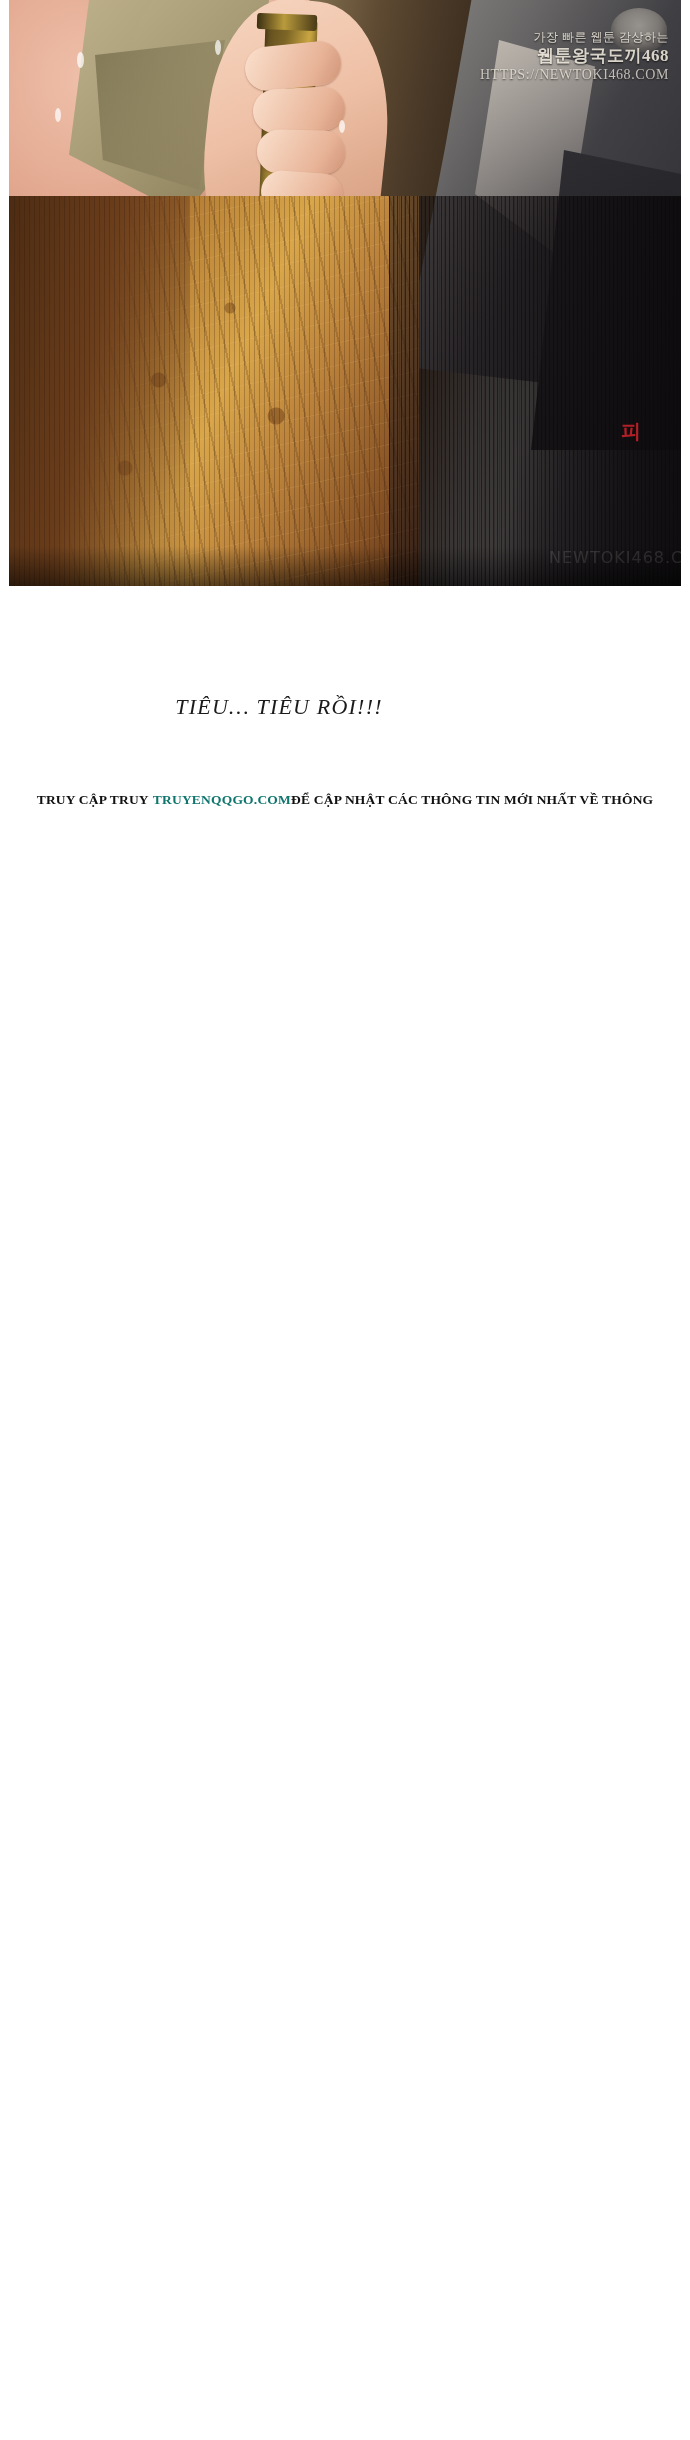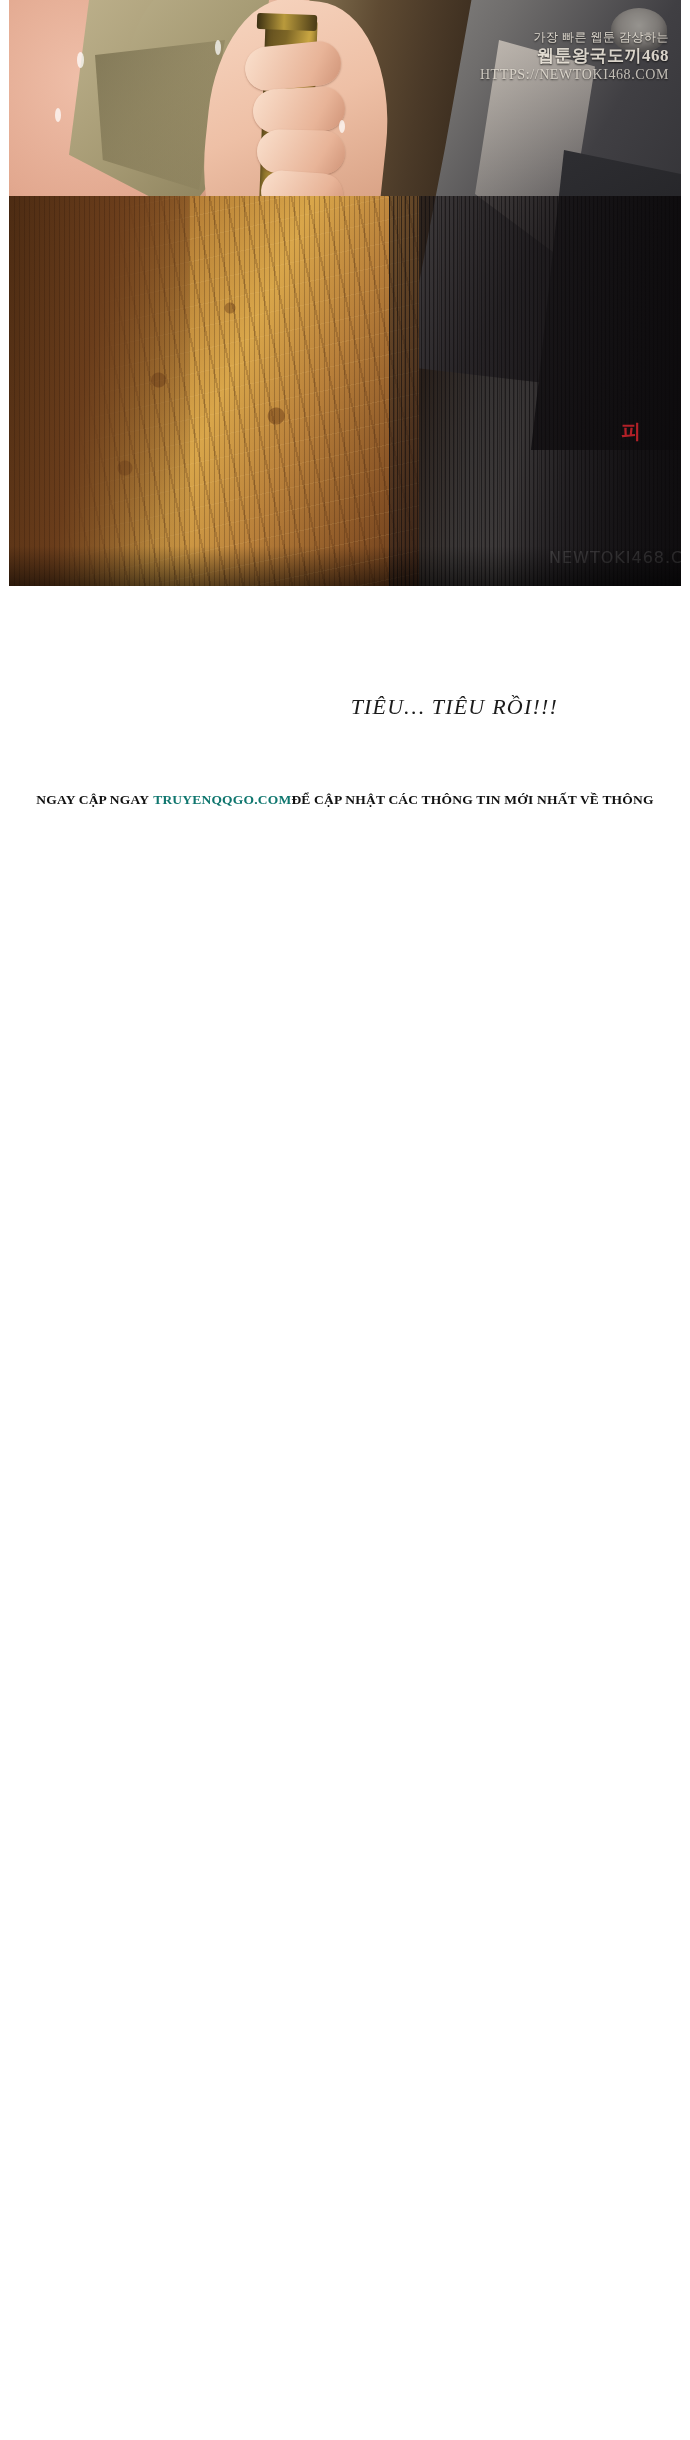--- a/index.html
+++ b/index.html
@@ -309,21 +309,21 @@
     font-family: "DejaVu Sans", sans-serif;
     white-space: nowrap;
   }
 
   
   .dialogue {
     position: absolute;
     left: 0;
     top: 694px;
     width: 558px;
-    text-align: right;
+    text-align: center;
     color: #1b1b1b;
     font-family: "Liberation Serif", serif;
     font-size: 22px;
     font-style: italic;
     letter-spacing: 1.2px;
   }
 
   
   .promo {
     position: absolute;
@@ -395,16 +395,16 @@
       <div class="wm-line2">웹툰왕국도끼468</div>
       <div class="wm-line3">HTTPS://NEWTOKI468.COM</div>
     </div>
 
     <div class="panel-bottom-fade"></div>
   </div>
 
   <div class="dialogue">TIÊU… TIÊU RỒI!!!</div>
 
   <div class="promo">
-    <span>NGAY CẬP NGAY</span><span class="sp"></span><a class="link" href="#">TRUYENQQGO.COM</a><span>ĐỂ CẬP NHẬT CÁC THÔNG TIN MỚI NHẤT VỀ THÔNG</span>
+    <span>TRUY CẬP TRUY</span><span class="sp"></span><a class="link" href="#">TRUYENQQGO.COM</a><span>ĐỂ CẬP NHẬT CÁC THÔNG TIN MỚI NHẤT VỀ THÔNG</span>
   </div>
 
 </div>
 
 </body></html>

